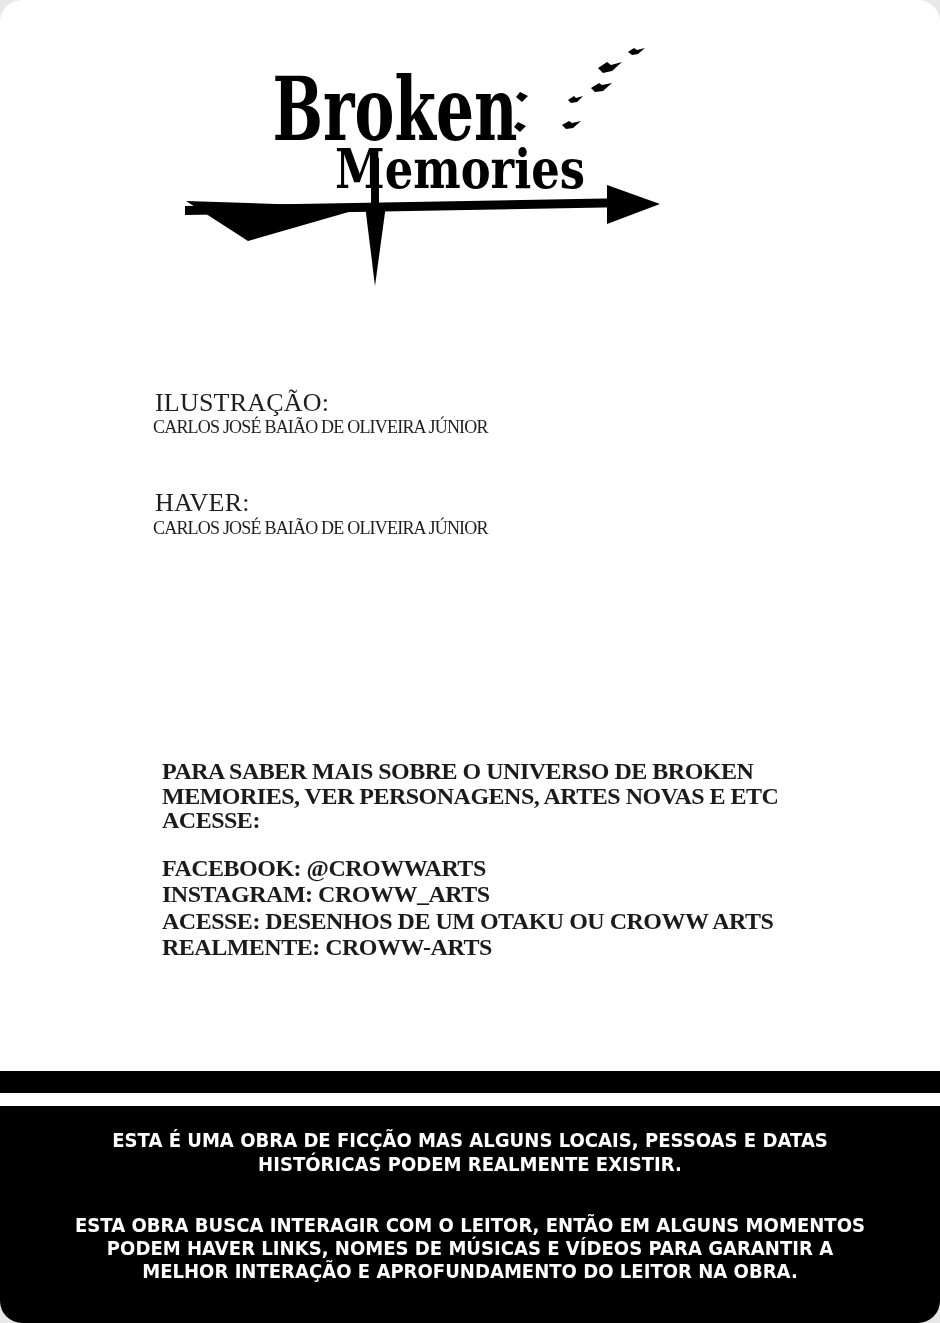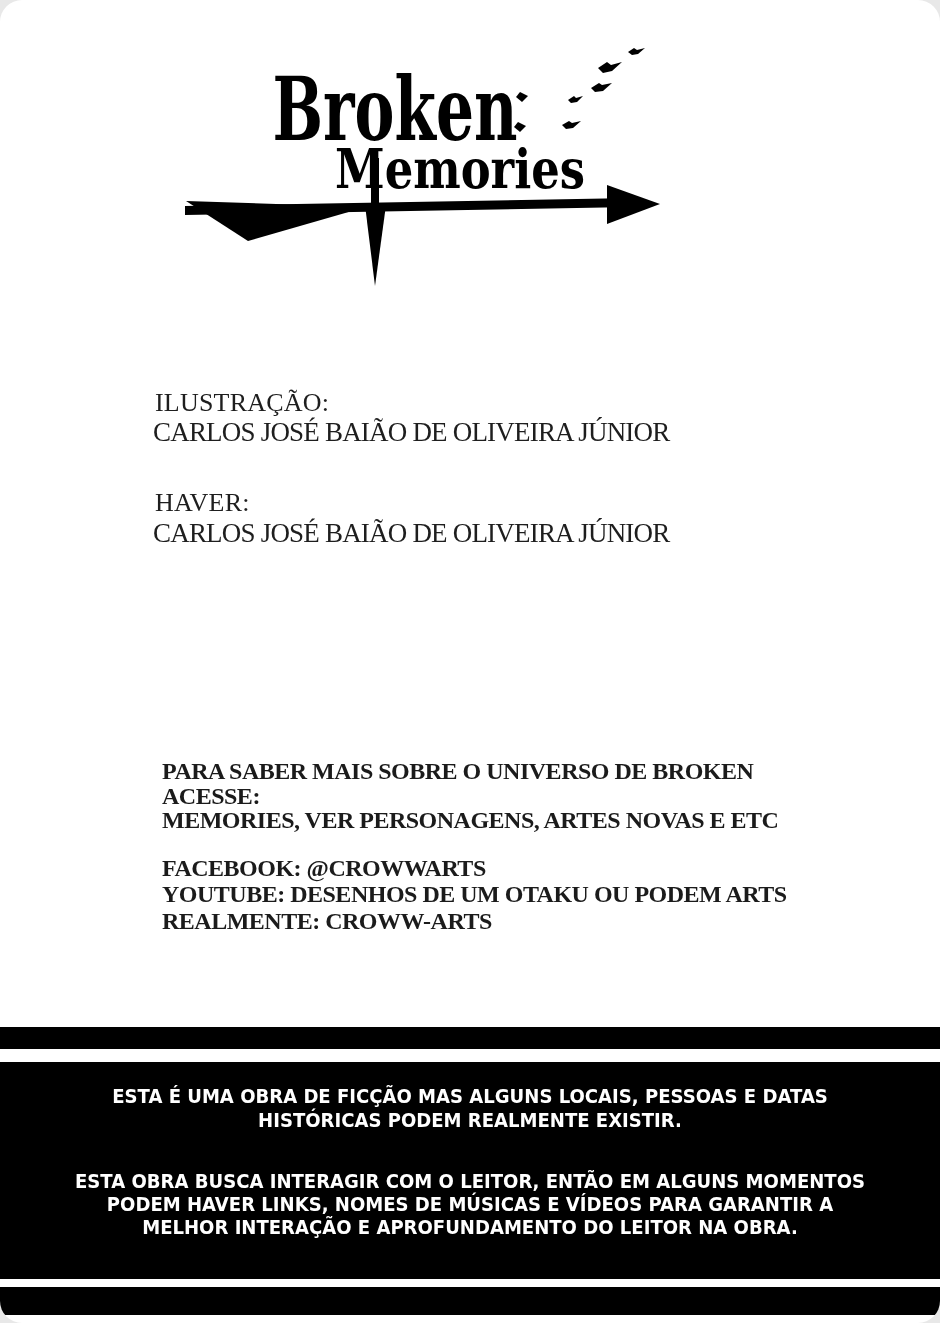--- a/index.html
+++ b/index.html
@@ -20,21 +20,21 @@
     width: 500px;
     height: 250px;
   }
   
   .serif-line {
     position: absolute;
     color: #1e1e1e;
     white-space: nowrap;
   }
   .lbl  { font-size: 26px; letter-spacing: 0.2px; text-align: center; }
-  .name { font-size: 27px; letter-spacing: -0.8px; }
+  .name { font-size: 18px; letter-spacing: -0.8px; }
   .pos-ill-label  { left: 155px; top: 388px; }
   .pos-ill-name   { left: 153px; top: 417px; }
   .pos-aut-label  { left: 155px; top: 488px; }
   .pos-aut-name   { left: 153px; top: 518px; }
   
   .info-block {
     position: absolute;
     left: 162px;
     color: #1b1b1b;
     font-weight: bold;
@@ -43,20 +43,21 @@
     white-space: nowrap;
   }
   .intro   { top: 759px; line-height: 24.5px; }
   .socials { top: 855px; line-height: 26.3px; }
   
   .black-bar {
     position: absolute;
     left: 0;
     width: 940px;
     background: #000000;
+    margin-top: 44px;
   }
   .bar-top      { top: 1027px; height: 22px; }
   .disclaimer   { top: 1062px; height: 217px; }
   .bar-bottom   { top: 1287px; height: 28px; }
   .comic-para {
     position: absolute;
     left: 0;
     width: 100%;
     text-align: center;
     color: #ffffff;
@@ -103,26 +104,27 @@
     </g>
   </svg>
 
   <div class="serif-line lbl pos-ill-label">ILUSTRAÇÃO:</div>
   <div class="serif-line name pos-ill-name">CARLOS JOSÉ BAIÃO DE OLIVEIRA JÚNIOR</div>
   <div class="serif-line lbl pos-aut-label">HAVER:</div>
   <div class="serif-line name pos-aut-name">CARLOS JOSÉ BAIÃO DE OLIVEIRA JÚNIOR</div>
 
   <div class="info-block intro">
     <div>PARA SABER MAIS SOBRE O UNIVERSO DE BROKEN</div>
+    <div>MEMORIES, VER PERSONAGENS, ARTES NOVAS E ETC</div>
     <div>ACESSE:</div>
-    <div>MEMORIES, VER PERSONAGENS, ARTES NOVAS E ETC</div>
   </div>
   <div class="info-block socials">
     <div>FACEBOOK: @CROWWARTS</div>
-    <div>YOUTUBE: DESENHOS DE UM OTAKU OU PODEM ARTS</div>
+    <div>INSTAGRAM: CROWW_ARTS</div>
+    <div>ACESSE: DESENHOS DE UM OTAKU OU CROWW ARTS</div>
     <div>REALMENTE: CROWW-ARTS</div>
   </div>
 
   <div class="black-bar bar-top"></div>
 
   <div class="black-bar disclaimer">
     <div class="comic-para comic-p1">
       <div>ESTA É UMA OBRA DE FICÇÃO MAS ALGUNS LOCAIS, PESSOAS E DATAS</div>
       <div>HISTÓRICAS PODEM REALMENTE EXISTIR.</div>
     </div>

